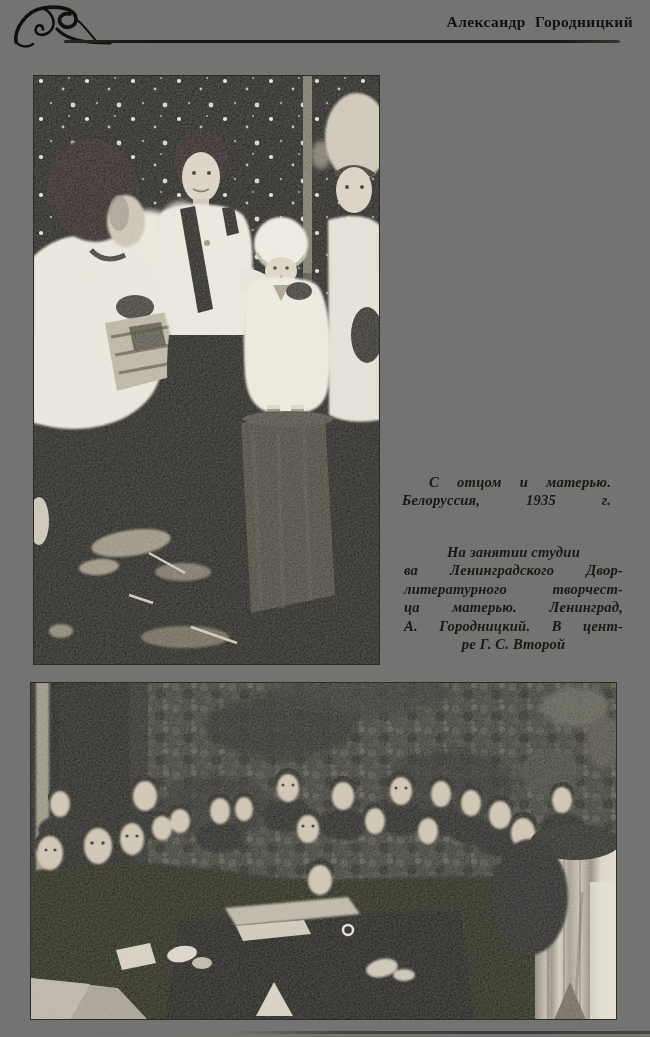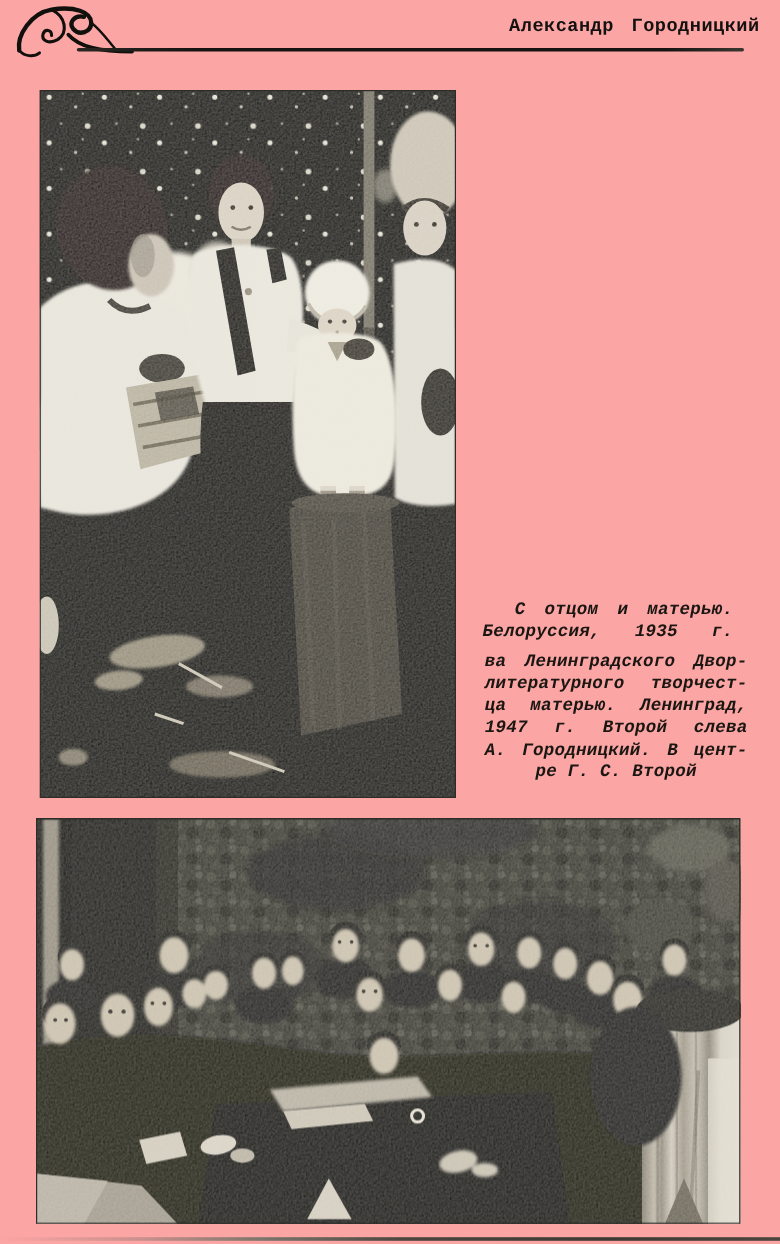--- a/index.html
+++ b/index.html
@@ -1,19 +1,19 @@
 <!DOCTYPE html>
 <html><head>
 <meta charset="utf-8">
 <style>
   html,body{margin:0;padding:0;background:#e9e7e2;}
   .stage{
     position:relative;width:650px;height:1037px;margin:0 auto;
-    background:#fca5a5;overflow:hidden;
-    font-family:Liberation Mono, monospace;
+    background:#737373;overflow:hidden;
+    font-family:Liberation Serif, serif;
   }
   
   .flourish{position:absolute;left:10px;top:1px;width:102px;height:50px;}
   .author{
     position:absolute;top:13px;right:17px;
     font-weight:700;font-size:15.5px;letter-spacing:.4px;word-spacing:5px;
     color:#141210;white-space:nowrap;
   }
   .header-rule{
     position:absolute;left:64px;top:40px;width:556px;height:2.6px;
@@ -24,21 +24,21 @@
   .photo{position:absolute;line-height:0;}
   .photo svg{display:block;}
   .photo-1{left:33px;top:75px;width:347px;height:590px;}
   .photo-2{left:30px;top:682px;width:587px;height:338px;}
   
   .caption{
     position:absolute;color:#1a1712;
     font-style:italic;font-weight:700;font-size:14.6px;line-height:18.4px;
     letter-spacing:.2px;
   }
-  .caption-1{left:402px;top:500px;width:209px;}
+  .caption-1{left:402px;top:473px;width:209px;}
   .caption-2{left:404px;top:543px;width:219px;}
   .cl{text-align:justify;text-align-last:justify;}
   .cl-center{text-align:center;}
   .cl-indent{text-indent:27px;text-align:justify;text-align-last:justify;}
   
   .bottom-rule{
     position:absolute;left:0;top:1031px;width:650px;height:2.6px;
     background:linear-gradient(90deg,
       rgba(110,106,96,0) 0%,rgba(110,106,96,.35) 18%,
       #7a756a 34%,#4a463e 52%,#3d3a33 78%,#4a463e 100%);
@@ -196,24 +196,24 @@
       <rect x=".5" y=".5" width="346" height="589" fill="none" stroke="#2e2c27"></rect>
     </svg>
   </figure>
 
   <div class="caption caption-1">
     <div class="cl-indent">С отцом и матерью.</div>
     <div class="cl">Белоруссия, 1935 г.</div>
   </div>
 
   <div class="caption caption-2">
+    <div class="cl-center">На занятии студии</div>
     <div class="cl">ва Ленинградского Двор-</div>
     <div class="cl">литературного творчест-</div>
     <div class="cl">ца матерью. Ленинград,</div>
-    <div class="cl">1947 г. Второй слева</div>
     <div class="cl">А. Городницкий. В цент-</div>
     <div class="cl-center">ре Г. С. Второй</div>
   </div>
 
   <figure class="photo photo-2" style="margin:0">
     <svg viewBox="0 0 587 338" width="587" height="338">
       <rect width="587" height="338" fill="#12120e"></rect>
       <rect x="110" width="477" height="220" fill="url(#mottle)"></rect>
       <g filter="url(#soft)">
         <ellipse cx="250" cy="45" rx="75" ry="32" fill="#0e0e0b" opacity=".8"></ellipse>

